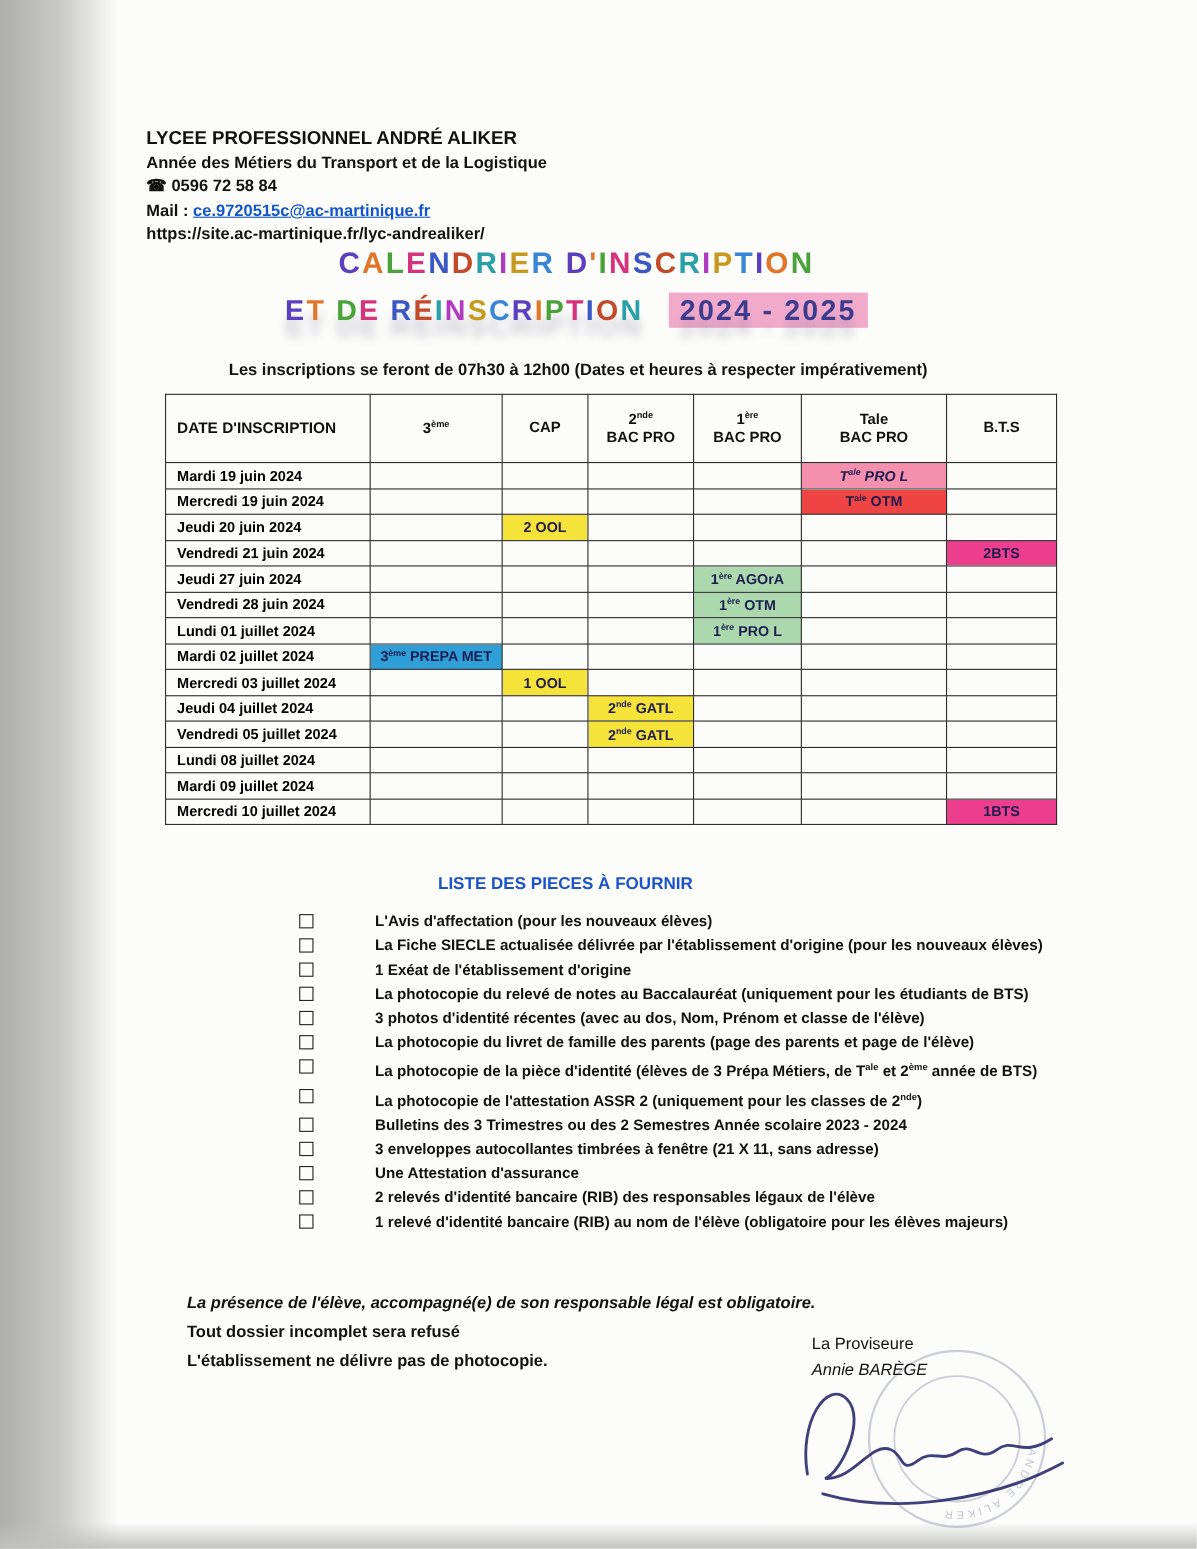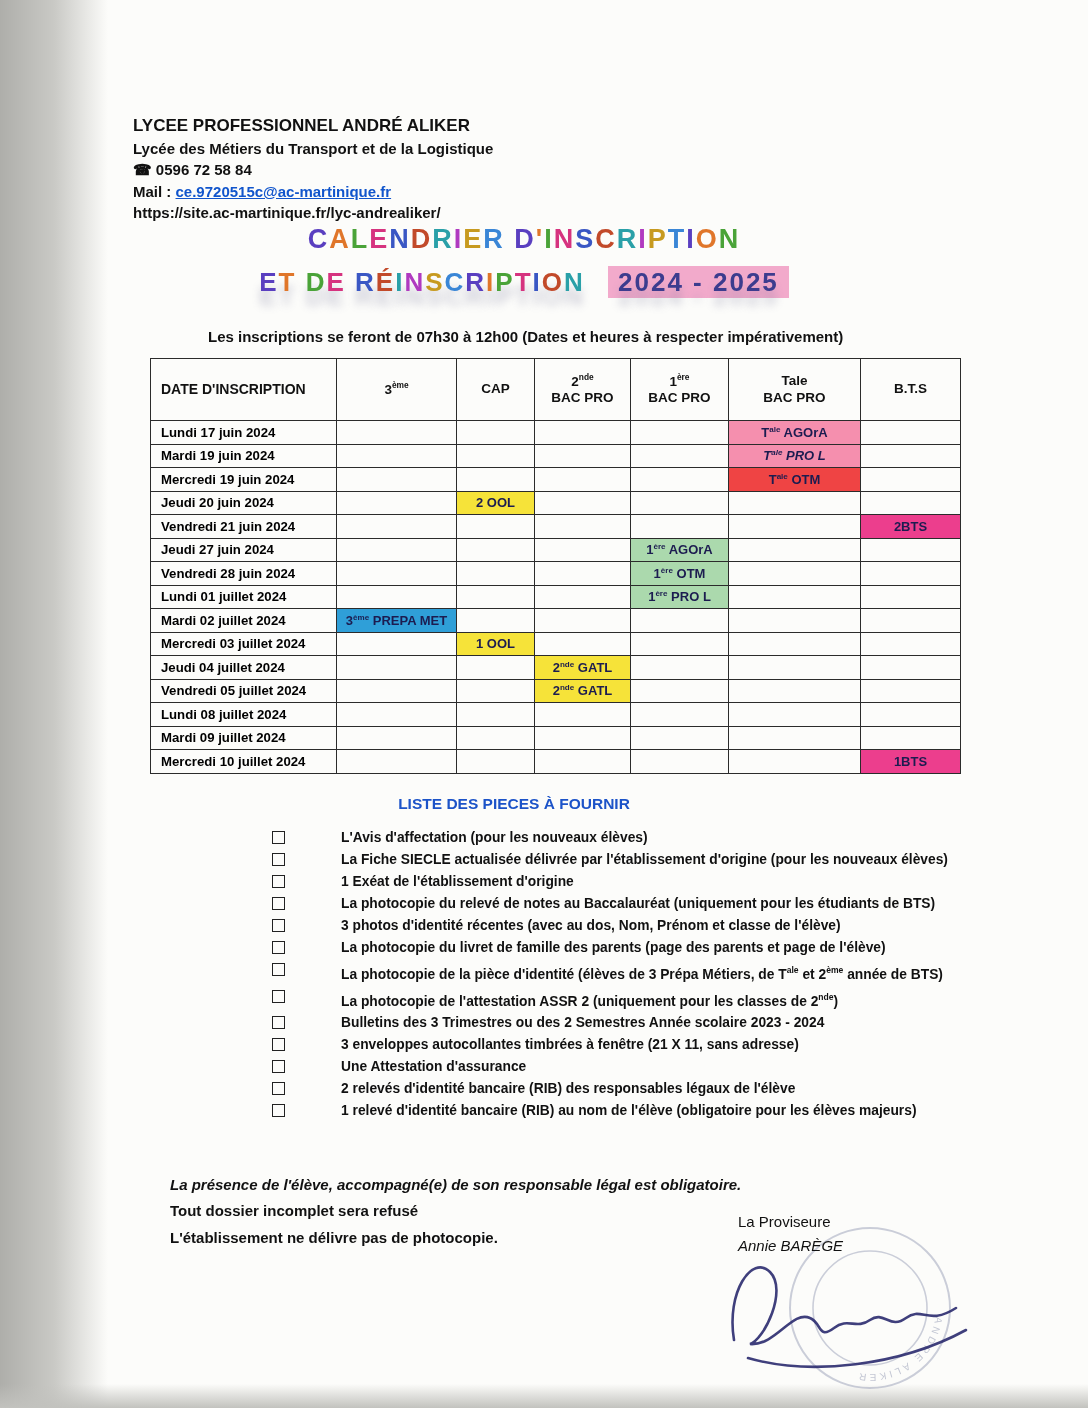--- a/index.html
+++ b/index.html
@@ -43,21 +43,21 @@
   .sig-svg{position:absolute;left:700px;top:1208px;width:300px;height:190px;}
 </style>
 </head>
 <body>
 
 <div class="scan-left"></div>
 <div class="scan-bottom"></div>
 
 <div class="hdr">
   <div class="school">LYCEE PROFESSIONNEL ANDRÉ ALIKER</div>
-  <div>Lycée des Métiers du Transport et de la Logistique</div>
+  <div>Année des Métiers du Transport et de la Logistique</div>
   <div>
     <span>☎</span>
     <span>0596 72 58 84</span>
   </div>
   <div>
     <span>Mail : </span><a>ce.9720515c@ac-martinique.fr</a>
   </div>
   <div>https://site.ac-martinique.fr/lyc-andrealiker/</div>
 </div>
 
@@ -100,29 +100,20 @@
         <th>
           <div>Tale</div>
           <div>BAC PRO</div>
         </th>
         <th>
           <div>B.T.S</div>
         </th>
       </tr>
     </thead>
   <tbody id="cal-body">
-      <tr>
-        <td class="date">Lundi 17 juin 2024</td>
-        <td></td>
-        <td></td>
-        <td></td>
-        <td></td>
-        <td style="background: rgb(245, 143, 174);">T<sup>ale</sup> AGOrA</td>
-        <td></td>
-      </tr>
       <tr>
         <td class="date">Mardi 19 juin 2024</td>
         <td></td>
         <td></td>
         <td></td>
         <td></td>
         <td style="background: rgb(245, 143, 174); font-style: italic;">T<sup>ale</sup> PRO L</td>
         <td></td>
       </tr>
       <tr>

